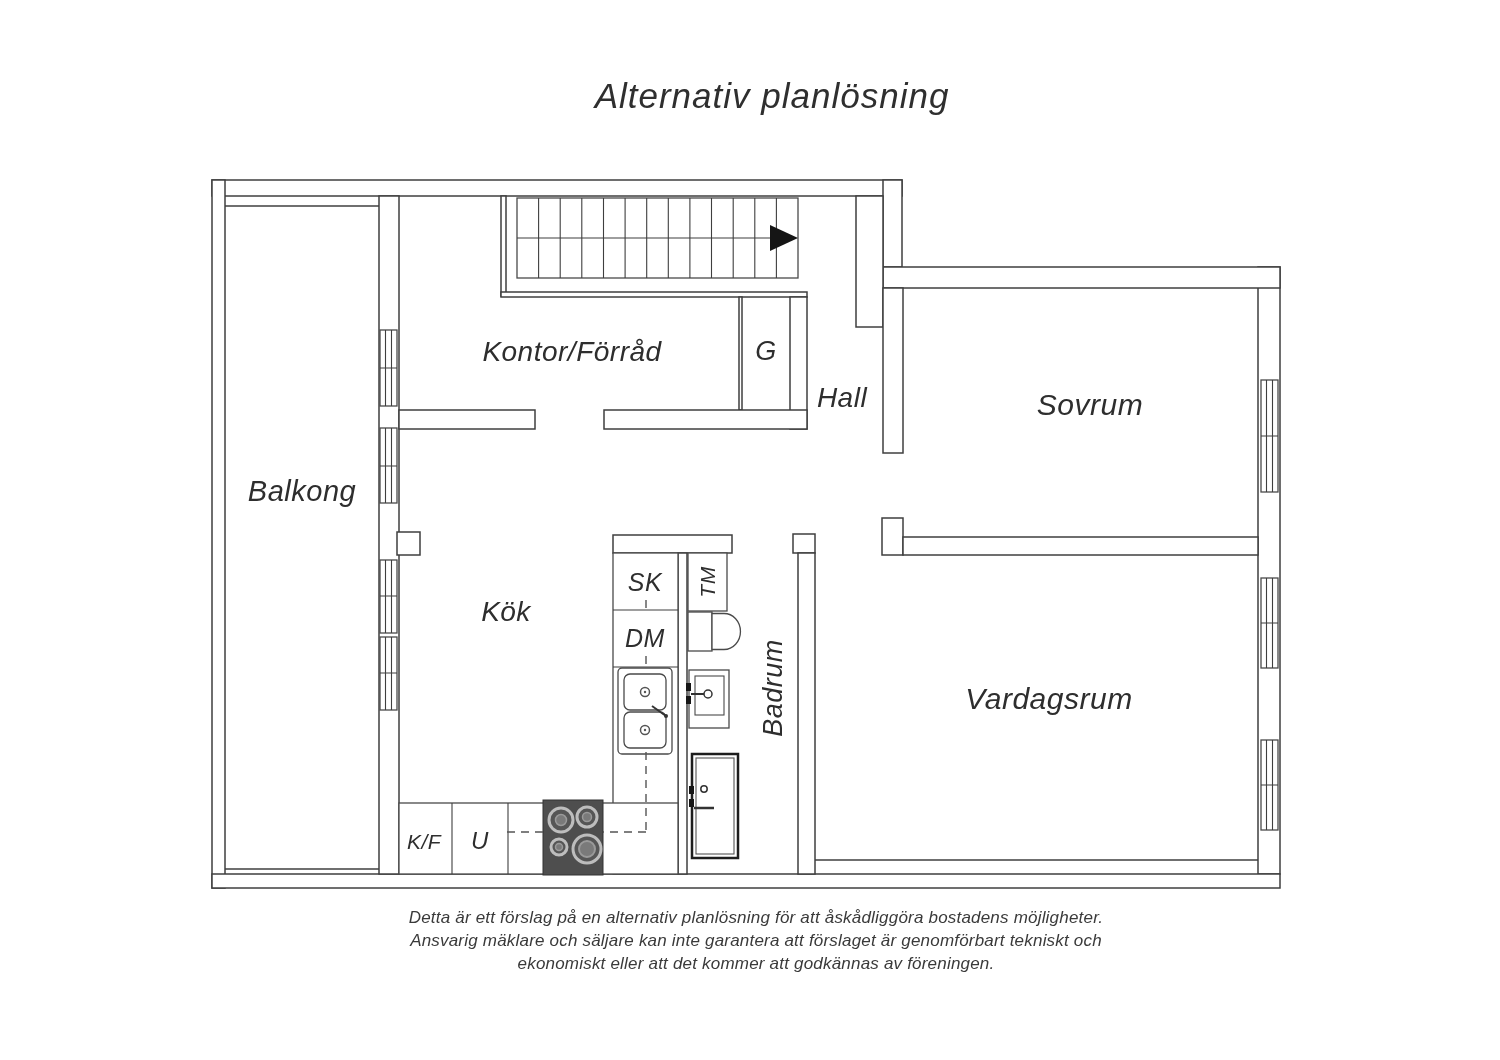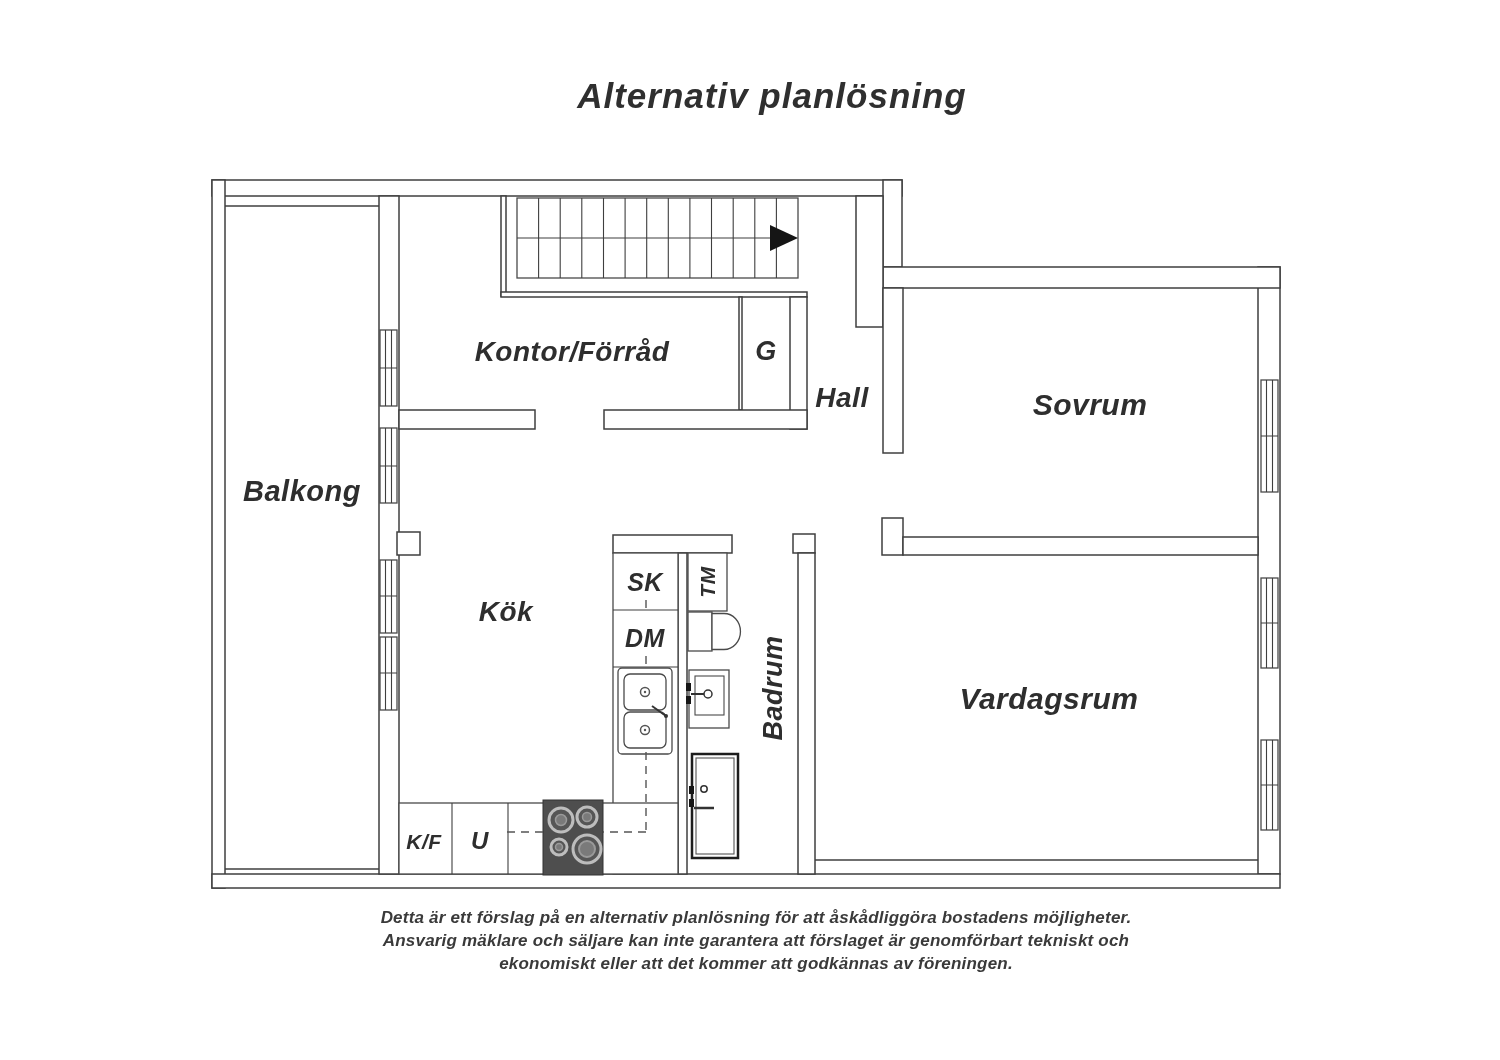--- a/index.html
+++ b/index.html
@@ -1,17 +1,17 @@
 <!DOCTYPE html>
 <html><head>
 <meta charset="utf-8">
 <style>
   html,body{margin:0;padding:0;background:#ffffff;}
   .page{position:relative;width:1356px;height:1060px;background:#fff;overflow:hidden;
-        font-family:"Liberation Sans",sans-serif;font-weight:bold;}
+        font-family:"Liberation Sans",sans-serif;}
   .title{position:absolute;top:76px;left:0;width:1544px;text-align:center;
          font-style:italic;font-size:35px;letter-spacing:1px;color:#2f2f2f;}
   .footer{position:absolute;top:906px;left:0;width:1512px;text-align:center;
           font-style:italic;font-size:17px;line-height:23px;color:#3a3a3a;letter-spacing:0.2px;}
   svg{position:absolute;left:0;top:0;}
   .w   {fill:#ffffff;stroke:#3f3f3f;stroke-width:1.5;}
   .ln  {stroke:#3f3f3f;stroke-width:1.5;fill:none;}
   .fx  {fill:#ffffff;stroke:#4a4a4a;stroke-width:1.3;}
   .thin{stroke-width:1.1;}
   .dash{stroke:#555555;stroke-width:1.4;fill:none;stroke-dasharray:8 6;}

